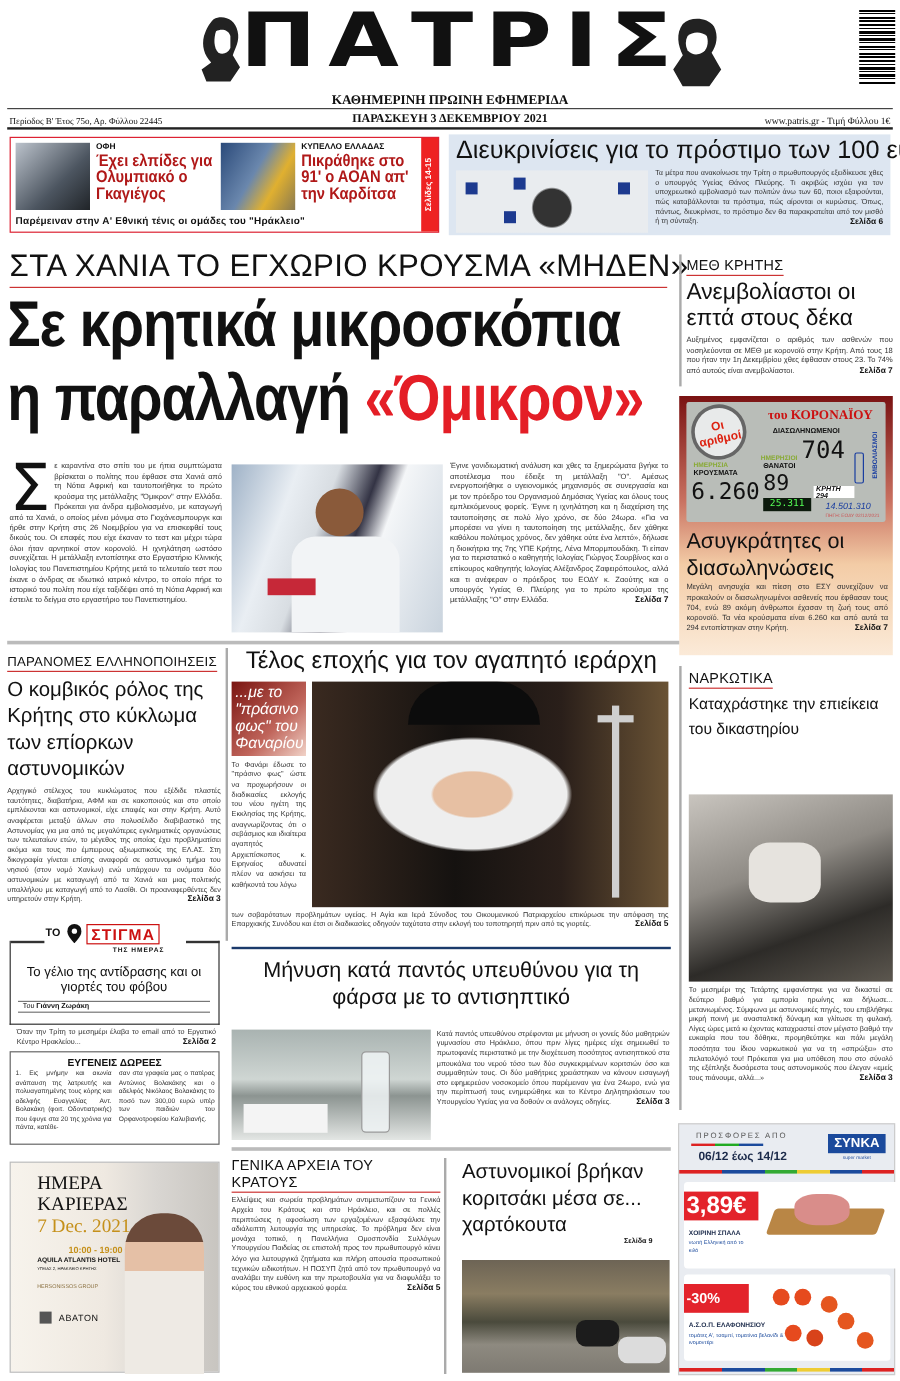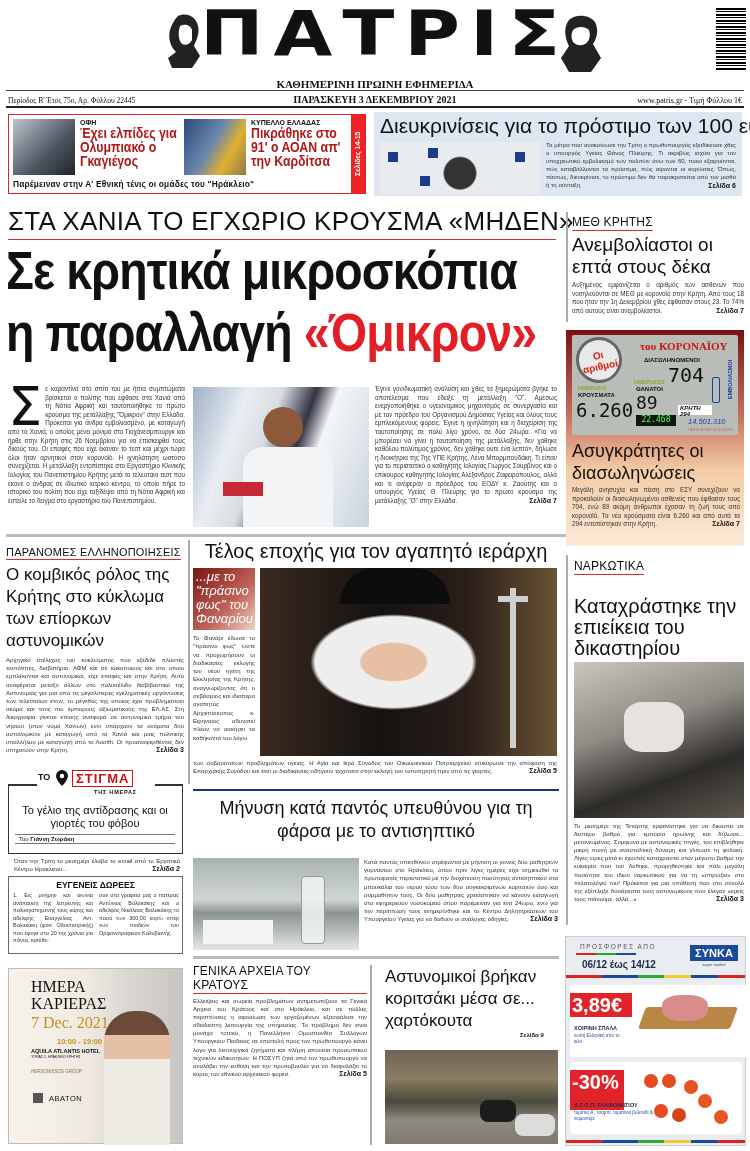--- a/index.html
+++ b/index.html
@@ -118,21 +118,21 @@
     <div class="abs serif" style="left:68px;top:5px;font-size:11px;font-weight:bold;color:#c11">του ΚΟΡΟΝΑΪΟΥ</div>
     <div class="abs" style="left:155px;top:4px;width:10px;height:60px;font-size:5.5px;font-weight:bold;color:#1a3ea0;writing-mode:vertical-rl;transform:rotate(180deg)">ΕΜΒΟΛΙΑΣΜΟΙ</div>
     <div class="abs" style="left:72px;top:22px;font-size:6px;font-weight:bold">ΔΙΑΣΩΛΗΝΩΜΕΝΟΙ</div>
     <div class="abs" style="left:96px;top:28px;font-size:20px;font-family:'DejaVu Sans Mono',monospace">704</div>
     <div class="abs" style="left:62px;top:44px;font-size:5.5px;font-weight:bold;color:#8a3">ΗΜΕΡΗΣΙΟΙ</div>
     <div class="abs" style="left:64px;top:51px;font-size:6px;font-weight:bold">ΘΑΝΑΤΟΙ</div>
     <div class="abs" style="left:64px;top:57px;font-size:18px;font-family:'DejaVu Sans Mono',monospace">89</div>
     <div class="abs" style="left:6px;top:50px;font-size:5.5px;font-weight:bold;color:#8a3">ΗΜΕΡΗΣΙΑ</div>
     <div class="abs" style="left:6px;top:57px;font-size:6px;font-weight:bold">ΚΡΟΥΣΜΑΤΑ</div>
     <div class="abs" style="left:4px;top:64px;font-size:19px;font-family:'DejaVu Sans Mono',monospace">6.260</div>
-    <div class="abs" style="left:64px;top:80px;width:40px;height:11px;background:#0c1a0c;color:#5f5;font-size:8px;text-align:center;font-family:'DejaVu Sans Mono',monospace">22.468</div>
+    <div class="abs" style="left:64px;top:80px;width:40px;height:11px;background:#0c1a0c;color:#5f5;font-size:8px;text-align:center;font-family:'DejaVu Sans Mono',monospace">25.311</div>
     <div class="abs" style="left:106px;top:70px;width:34px;height:10px;background:#fff;font-size:6px;font-weight:bold;font-style:italic;padding-left:2px"><span>ΚΡΗΤΗ</span> <span>294</span></div>
     <div class="abs" style="left:116px;top:82px;font-size:7.5px;color:#1a3ea0;font-style:italic">14.501.310</div>
     <div class="abs" style="left:116px;top:92px;font-size:4px;color:#c55">ΠΗΓΗ: ΕΟΔΥ 02/12/2021</div>
     <div class="abs" style="left:140px;top:42px;width:8px;height:26px;border:1.5px solid #1a3ea0;border-radius:2px"></div>
   </div>
   <div class="abs" style="left:6px;top:110px;width:170px;font-size:18px;line-height:22px">Ασυγκράτητες οι διασωληνώσεις</div>
   <div class="abs body-text" style="left:6px;top:156px;width:168px">
     <span>Μεγάλη ανησυχία και πίεση στο ΕΣΥ συνεχίζουν να προκαλούν οι διασωληνωμένοι ασθενείς που έφθασαν τους 704, ενώ 89 ακόμη άνθρωποι έχασαν τη ζωή τους από κορονοϊό. Τα νέα κρούσματα είναι 6.260 και από αυτά τα 294 εντοπίστηκαν στην Κρήτη.</span>
     <span class="page-ref">Σελίδα 7</span>
   </div>
@@ -159,21 +159,21 @@
   <div style="position:absolute;left:238px;top:28px;width:30px;height:6px;background:#cfcfcf"></div>
 </div>
 <div class="abs body-text" style="left:193px;top:759px;width:364px;font-size:6px;line-height:8.2px">
   <span>των σοβαρότατων προβλημάτων υγείας. Η Αγία και Ιερά Σύνοδος του Οικουμενικού Πατριαρχείου επικύρωσε την απόφαση της Επαρχιακής Συνόδου και έτσι οι διαδικασίες οδηγούν ταχύτατα στην εκλογή του τοποτηρητή πριν από τις γιορτές.</span>
   <span class="page-ref">Σελίδα 5</span>
 </div>
 
 <div class="abs vrule" style="left:566px;top:555px;height:370px"></div>
 <div class="abs" style="left:574px;top:556px;width:170px">
   <div class="section-label">ΝΑΡΚΩΤΙΚΑ</div>
-  <div style="font-size:20px;line-height:21px;margin-top:21px">Καταχράστηκε την επιείκεια του δικαστηρίου</div>
+  <div style="font-size:13px;line-height:21px;margin-top:2px">Καταχράστηκε την επιείκεια του δικαστηρίου</div>
 </div>
 <div class="abs photo" style="left:574px;top:662px;width:170px;height:156px;background:linear-gradient(160deg,#c9c5bf,#8e8a84 40%,#2d2b28 70%,#5c574f)">
   <div style="position:absolute;left:50px;top:40px;width:60px;height:50px;border-radius:30%;background:#e6e3de"></div>
 </div>
 <div class="abs body-text" style="left:574px;top:822px;width:170px;font-size:6px;line-height:8.1px">
   <span>Το μεσημέρι της Τετάρτης εμφανίστηκε για να δικαστεί σε δεύτερο βαθμό για εμπορία ηρωίνης και δήλωσε... μετανιωμένος. Σύμφωνα με αστυνομικές πηγές, του επιβλήθηκε μικρή ποινή με ανασταλτική δύναμη και γλίτωσε τη φυλακή. Λίγες ώρες μετά κι έχοντας καταχραστεί στον μέγιστο βαθμό την ευκαιρία που του δόθηκε, προμηθεύτηκε και πάλι μεγάλη ποσότητα του ίδιου ναρκωτικού για να τη «σπρώξει» στο πελατολόγιό του! Πρόκειται για μια υπόθεση που στο σύνολό της εξέπληξε δυσάρεστα τους αστυνομικούς που έλεγαν «εμείς τους πιάνουμε, αλλά...»</span>
   <span class="page-ref">Σελίδα 3</span>
 </div>
 
 <div class="abs" style="left:8px;top:784px;width:175px;height:70px;border:1.5px solid #333;border-top:none">
@@ -252,19 +252,19 @@
   <div class="abs" style="left:124px;top:25px;width:48px;font-size:4px;color:#1b4a9c;text-align:center">super market</div>
   <div class="abs" style="left:0;top:38px;width:179px;height:3px;background:linear-gradient(90deg,#d22 0 20%,#1b4a9c 20% 40%,#3a3 40% 55%,#ec3 55% 70%,#1b4a9c 70% 85%,#d22 85%)"></div>
   <div class="abs" style="left:4px;top:48px;width:192px;height:72px;background:#fff;border-radius:3px">
     <div class="abs" style="left:0;top:8px;width:62px;height:24px;background:#e3232b;color:#fff;font-size:20px;font-weight:900;line-height:24px;padding-left:2px">3,89€</div>
     <div class="abs" style="left:4px;top:40px;font-size:5.5px;font-weight:bold;color:#1b2a4a">ΧΟΙΡΙΝΗ ΣΠΑΛΑ</div>
     <div class="abs" style="left:4px;top:48px;width:50px;font-size:4.5px;color:#1b4a9c;line-height:6px">νωπή Ελληνική από το κιλό</div>
     <div class="abs" style="left:72px;top:22px;width:92px;height:22px;background:#b98645;border-radius:3px;transform:skewX(-20deg)"></div>
     <div class="abs" style="left:92px;top:10px;width:46px;height:26px;background:#d98d8a;border-radius:40%"></div>
   </div>
   <div class="abs" style="left:4px;top:125px;width:172px;height:72px;background:#fff;border-radius:3px">
-    <div class="abs" style="left:0;top:8px;width:54px;height:40px;background:#e3232b;color:#fff;font-size:20px;font-weight:900;line-height:24px;padding-left:2px">-30%</div>
+    <div class="abs" style="left:0;top:8px;width:54px;height:24px;background:#e3232b;color:#fff;font-size:12px;font-weight:900;line-height:24px;padding-left:2px">-30%</div>
     <div class="abs" style="left:4px;top:40px;font-size:5.5px;font-weight:bold;color:#1b2a4a">Α.Σ.Ο.Π. ΕΛΑΦΟΝΗΣΙΟΥ</div>
     <div class="abs" style="left:4px;top:48px;width:80px;font-size:4.5px;color:#1b4a9c;line-height:6px">τομάτες Α', τσαμπί, τοματίνια βελανίδι &amp; ινομοντέρι</div>
     <div class="abs" style="left:74px;top:12px;width:14px;height:14px;border-radius:50%;background:#e64a1e;box-shadow:18px 0 0 #e64a1e,40px 6px 0 #e5561f,54px 20px 0 #e5561f,10px 30px 0 #e64a1e,28px 34px 0 #d8431a,70px 36px 0 #e5561f"></div>
   </div>
   <div class="abs" style="left:0;top:203px;width:179px;height:3px;background:linear-gradient(90deg,#d22 0 20%,#1b4a9c 20% 40%,#3a3 40% 55%,#ec3 55% 70%,#1b4a9c 70% 85%,#d22 85%)"></div>
 </div>
 
 </body></html>

